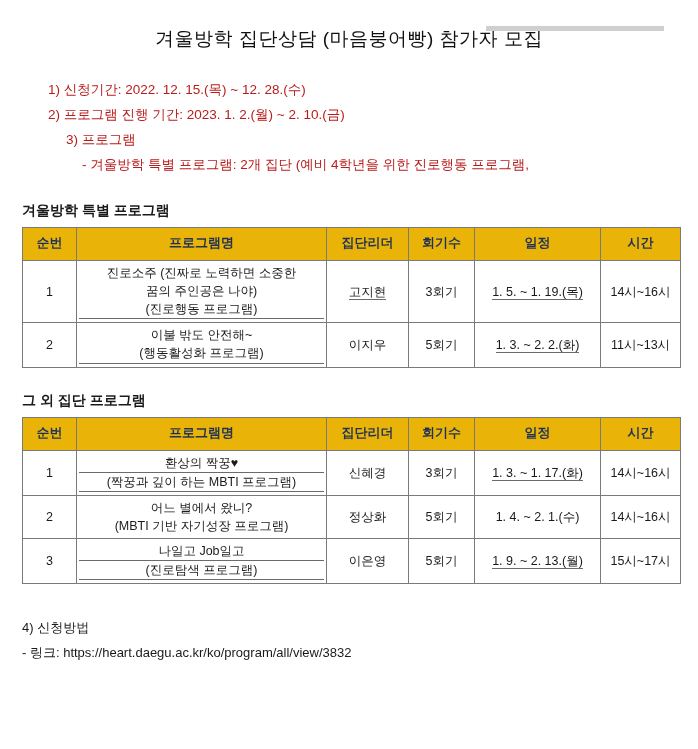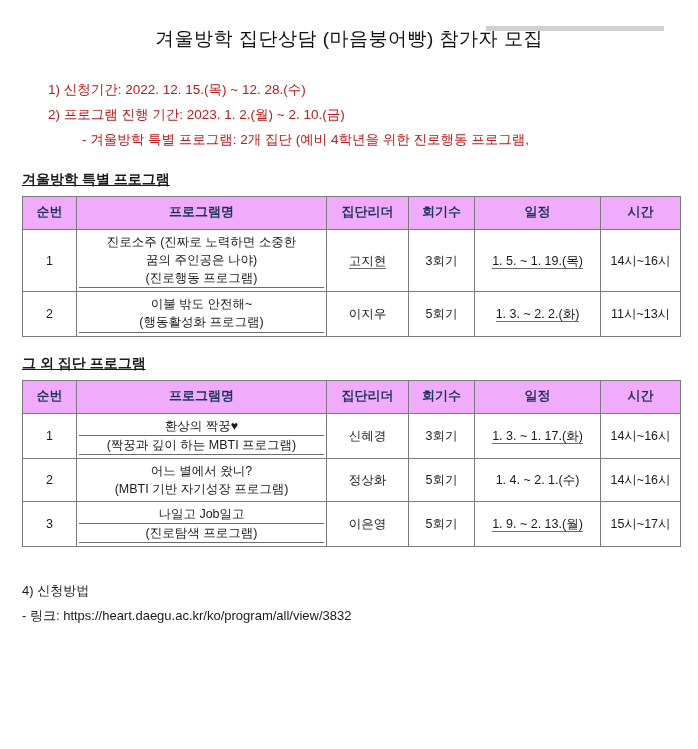--- a/index.html
+++ b/index.html
@@ -58,41 +58,40 @@
   }
   .intro .lvl3-cont {
     margin-left: 60px;
   }
   .u {
     border-bottom: 1px solid #6b6b6b;
   }
   .section-head {
     font-size: 14px;
     font-weight: bold;
-    margin-top: 18px;
+    margin-top: 24px;
     margin-bottom: 7px;
     margin-left: 4px;
-    text-decoration: underline;
   }
   table.prog {
     border-collapse: collapse;
     width: 658px;
     margin-left: 4px;
     table-layout: fixed;
     font-size: 12.5px;
   }
   table.prog th, table.prog td {
     border: 1px solid #7a7a7a;
     text-align: center;
     vertical-align: middle;
     padding: 3px 2px;
     line-height: 1.45;
   }
   table.prog thead th {
-    background: #f0abfc;
+    background: #eab308;
     font-weight: bold;
     font-size: 13px;
     color: #1f3358;
     height: 26px;
   }
   .col-no    { width: 54px; }
   .col-name  { width: 250px; }
   .col-lead  { width: 82px; }
   .col-cnt   { width: 66px; }
   .col-sched { width: 126px; }
@@ -116,20 +115,21 @@
 
 <div class="page">
 
   <div class="top-artifact"></div>
 
   <h1 class="doc-title">겨울방학 집단상담 (마음붕어빵) 참가자 모집</h1>
 
   <div class="intro">
     <div class="lvl1">1) 신청기간: 2022. 12. 15.(목) ~ 12. 28.(수)</div>
     <div class="lvl1">2) 프로그램 진행 기간: 2023. 1. 2.(월) ~ 2. 10.(금)</div>
+    <div class="lvl2">3) 프로그램</div>
     <div class="lvl3">- 겨울방학 특별 프로그램: 2개 집단 (예비 4학년을 위한 진로행동 프로그램,</div>
   </div>
 
   <div class="section-head">겨울방학 특별 프로그램</div>
   <table class="prog">
     <colgroup>
       <col class="col-no">
         <col class="col-name">
         <col class="col-lead">
         <col class="col-cnt">

